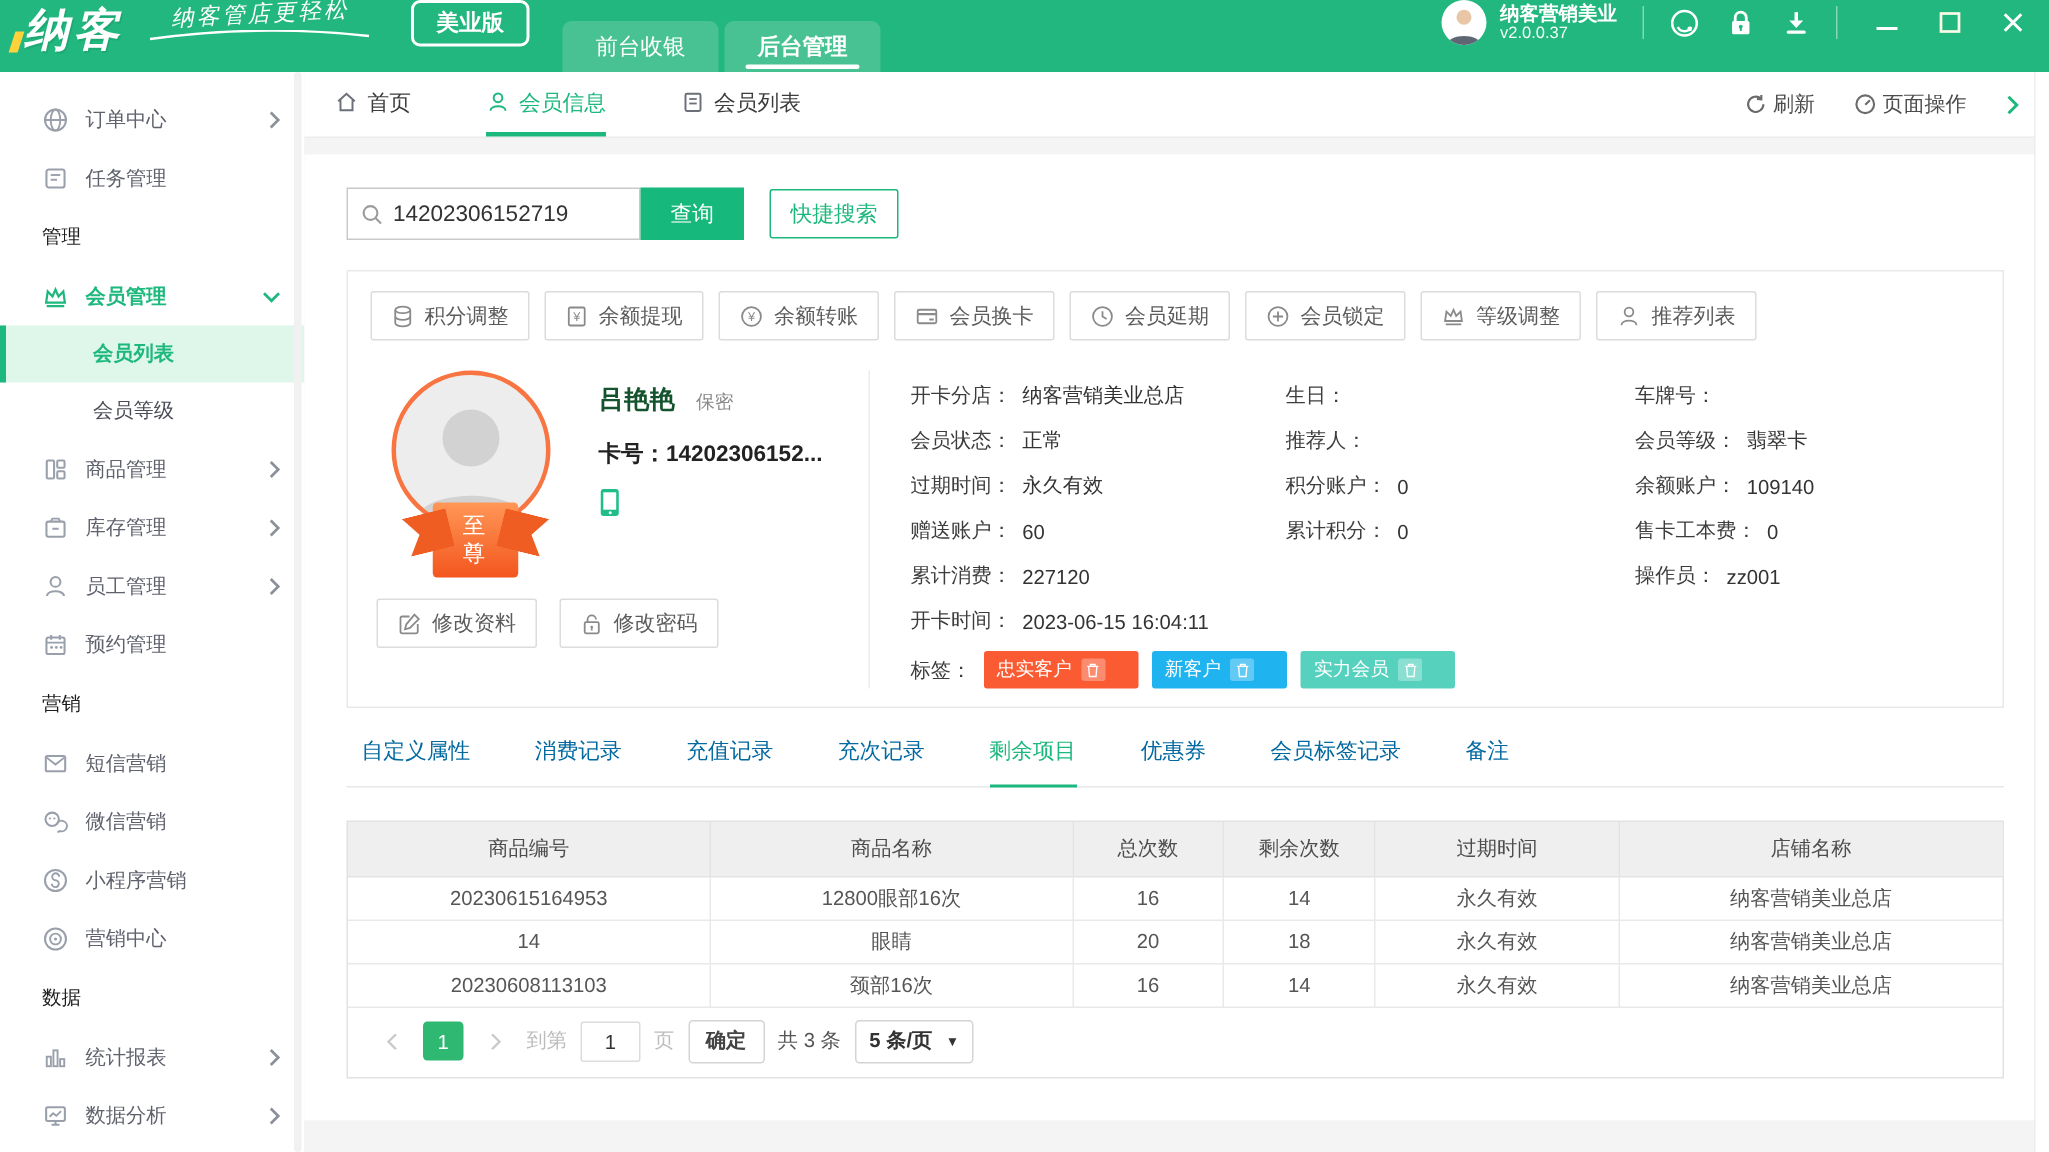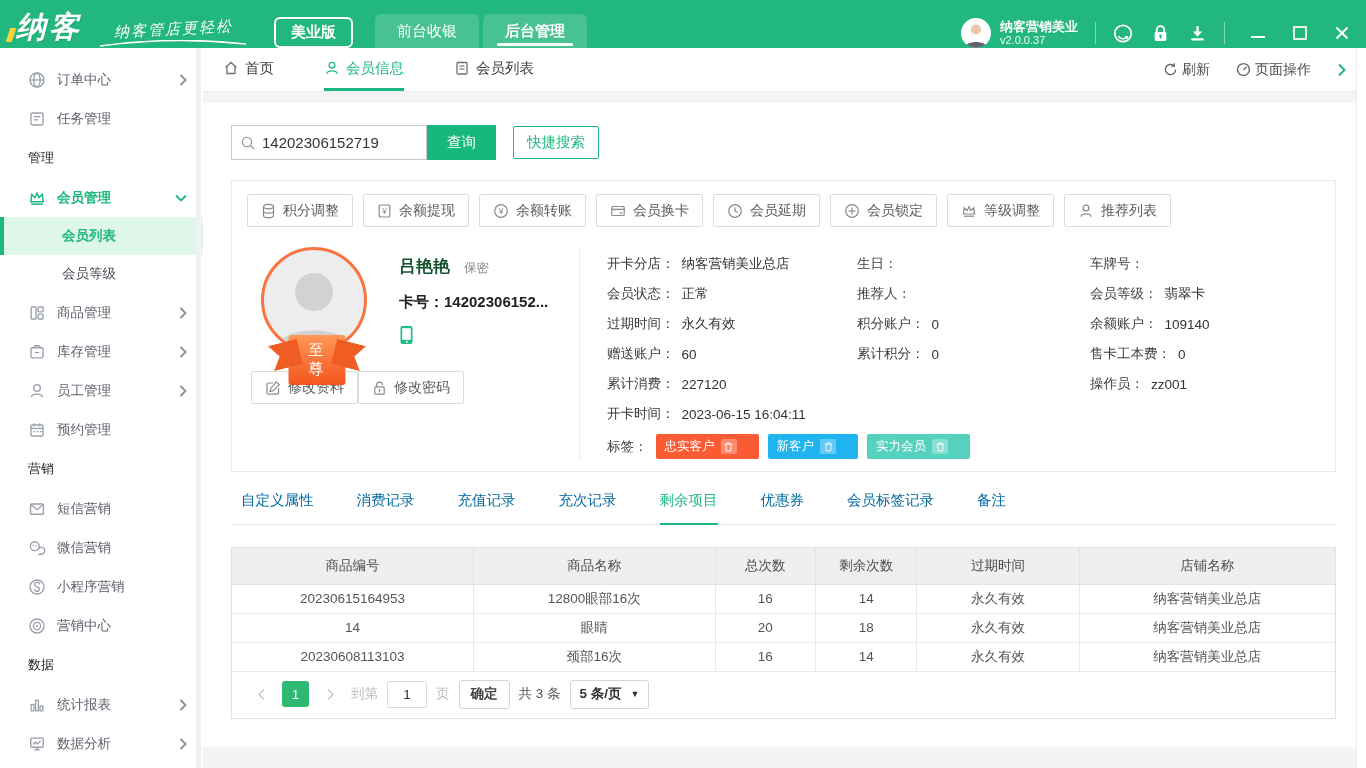--- a/index.html
+++ b/index.html
@@ -1,20 +1,20 @@
 <!DOCTYPE html>
 <html><head>
 <meta charset="utf-8">
 <style>
   * { margin:0; padding:0; box-sizing:border-box; }
   html,body { width:1366px; height:768px; overflow:hidden;
     font-family:"Liberation Sans","DejaVu Sans",sans-serif; font-size:13px; color:#333; background:#f4f4f4; }
 
   
-  .app-header { height:48px; background:#21b77e; display:flex; align-items:flex-end; color:#fff; position:relative; }
+  .app-header { height:48px; background:#21b77e; display:flex; align-items:flex-start; color:#fff; position:relative; }
   .logo { font-size:30px; font-weight:bold; font-style:italic; letter-spacing:3px; margin-left:16px;
     text-shadow:1px 1px 0 rgba(0,0,0,.08); position:relative; }
   .logo::after { content:""; position:absolute; left:-8px; bottom:6px; width:6px; height:14px; background:#ffd23c; transform:skewX(-18deg); }
   .tagline-wrap { margin-left:16px; display:flex; flex-direction:column; align-items:center; }
   .tagline { font-size:15px; font-style:italic; transform:rotate(-3deg); letter-spacing:2px; }
   .tagline-swoosh { margin-top:1px; }
   .edition-badge { margin-left:26px; border:2px solid #fff; border-radius:6px; padding:4px 15px; font-size:15px; font-weight:bold; cursor:pointer; }
   .hnav { margin-left:22px; align-self:flex-end; display:flex; gap:4px; }
   .hnav-btn { background:#49c293; height:34px; padding:0 22px; display:flex; align-items:center;
     border-radius:6px 6px 0 0; font-size:15px; cursor:pointer; position:relative; }
@@ -81,21 +81,21 @@
     color:#fff; font-size:15px; padding:6px 20px; border-radius:3px; z-index:2; letter-spacing:2px; }
   .ribbon::before, .ribbon::after { content:""; position:absolute; top:7px; width:30px; height:26px; background:#ef5d22; z-index:-1; }
   .ribbon::before { left:-18px; transform:rotate(-14deg); clip-path:polygon(0 0,100% 0,100% 100%,0 100%,30% 50%); }
   .ribbon::after { right:-18px; transform:rotate(14deg); clip-path:polygon(0 0,100% 0,70% 50%,100% 100%,0 100%); }
   .pl-info { margin-left:26px; padding-top:8px; }
   .pl-name-row { display:flex; align-items:baseline; }
   .pl-name { font-size:17px; font-weight:bold; color:#14532d; }
   .pl-gender { margin-left:14px; font-size:12.5px; color:#8a8a8a; }
   .pl-card { margin-top:15px; font-size:15px; font-weight:bold; color:#222; }
   .pl-phone { margin-top:13px; display:flex; }
-  .pl-buttons { display:flex; margin-top:18px; margin-left:4px; }
+  .pl-buttons { display:flex; gap:15px; margin-top:46px; margin-left:4px; }
   .pl-btn { height:33px; border:1px solid #dcdcdc; background:#fff; color:#5c5c5c; display:flex; align-items:center; gap:7px; padding:0 13px; font-size:14px; cursor:pointer; border-radius:2px; font-family:inherit; }
   .pl-btn .a-ic { display:flex; color:#8a8a8a; }
 
   .details { flex:1; border-left:1px solid #ececec; padding-left:27px; padding-top:2px; }
   .detail-cols { display:flex; }
   .d-col1 { width:250px; } .d-col2 { width:233px; } .d-col3 { flex:1; }
   .d-row { height:30px; display:flex; align-items:center; font-size:13.5px; color:#3d3d3d; }
   .d-label { color:#3d3d3d; }
   .d-value { margin-left:7px; color:#333; }
   .tags-row { margin-top:5px; display:flex; align-items:center; font-size:13.5px; color:#3d3d3d; }

